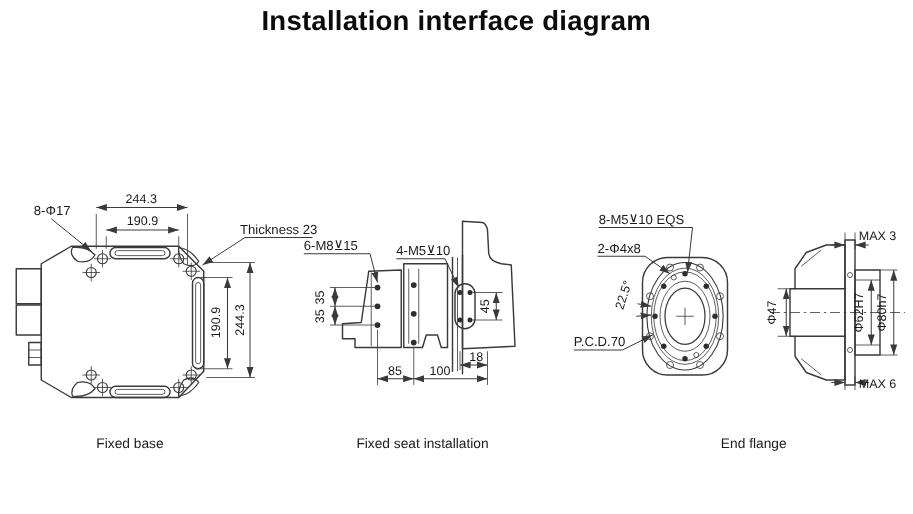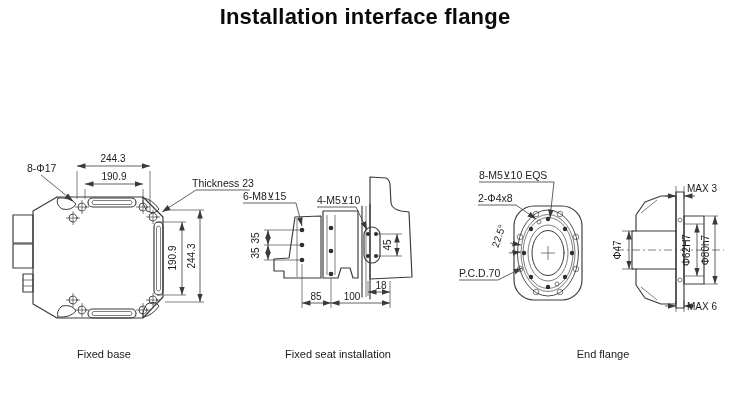--- a/index.html
+++ b/index.html
@@ -15,21 +15,21 @@
   text{fill:#1a1a1a;font-family:"Liberation Sans","DejaVu Sans",sans-serif;}
   .dim{font-size:10px;}
   .lab{font-size:10.5px;}
   .cap{font-size:11px;}
   .mid{text-anchor:middle;}
 </style>
 </head>
 <body>
 
 <div id="stage">
-  <div id="title">Installation interface flange</div>
+  <div id="title">Installation interface diagram</div>
 
   <svg width="730" height="411" viewBox="0 0 730 411">
     <defs>
       <marker id="ar" orient="auto-start-reverse" markerWidth="10" markerHeight="7" refX="8.5" refY="3" markerUnits="userSpaceOnUse">
         <path d="M0,0.2 L8.5,3 L0,5.8 Z" fill="#3a3a3a"></path>
       </marker>
     </defs>
 
     <g>
       <path class="ln" d="M33,211 L57,197 L143,197 L163,217 L163,297 L143,318 L57,318 L33,304 Z"></path>

